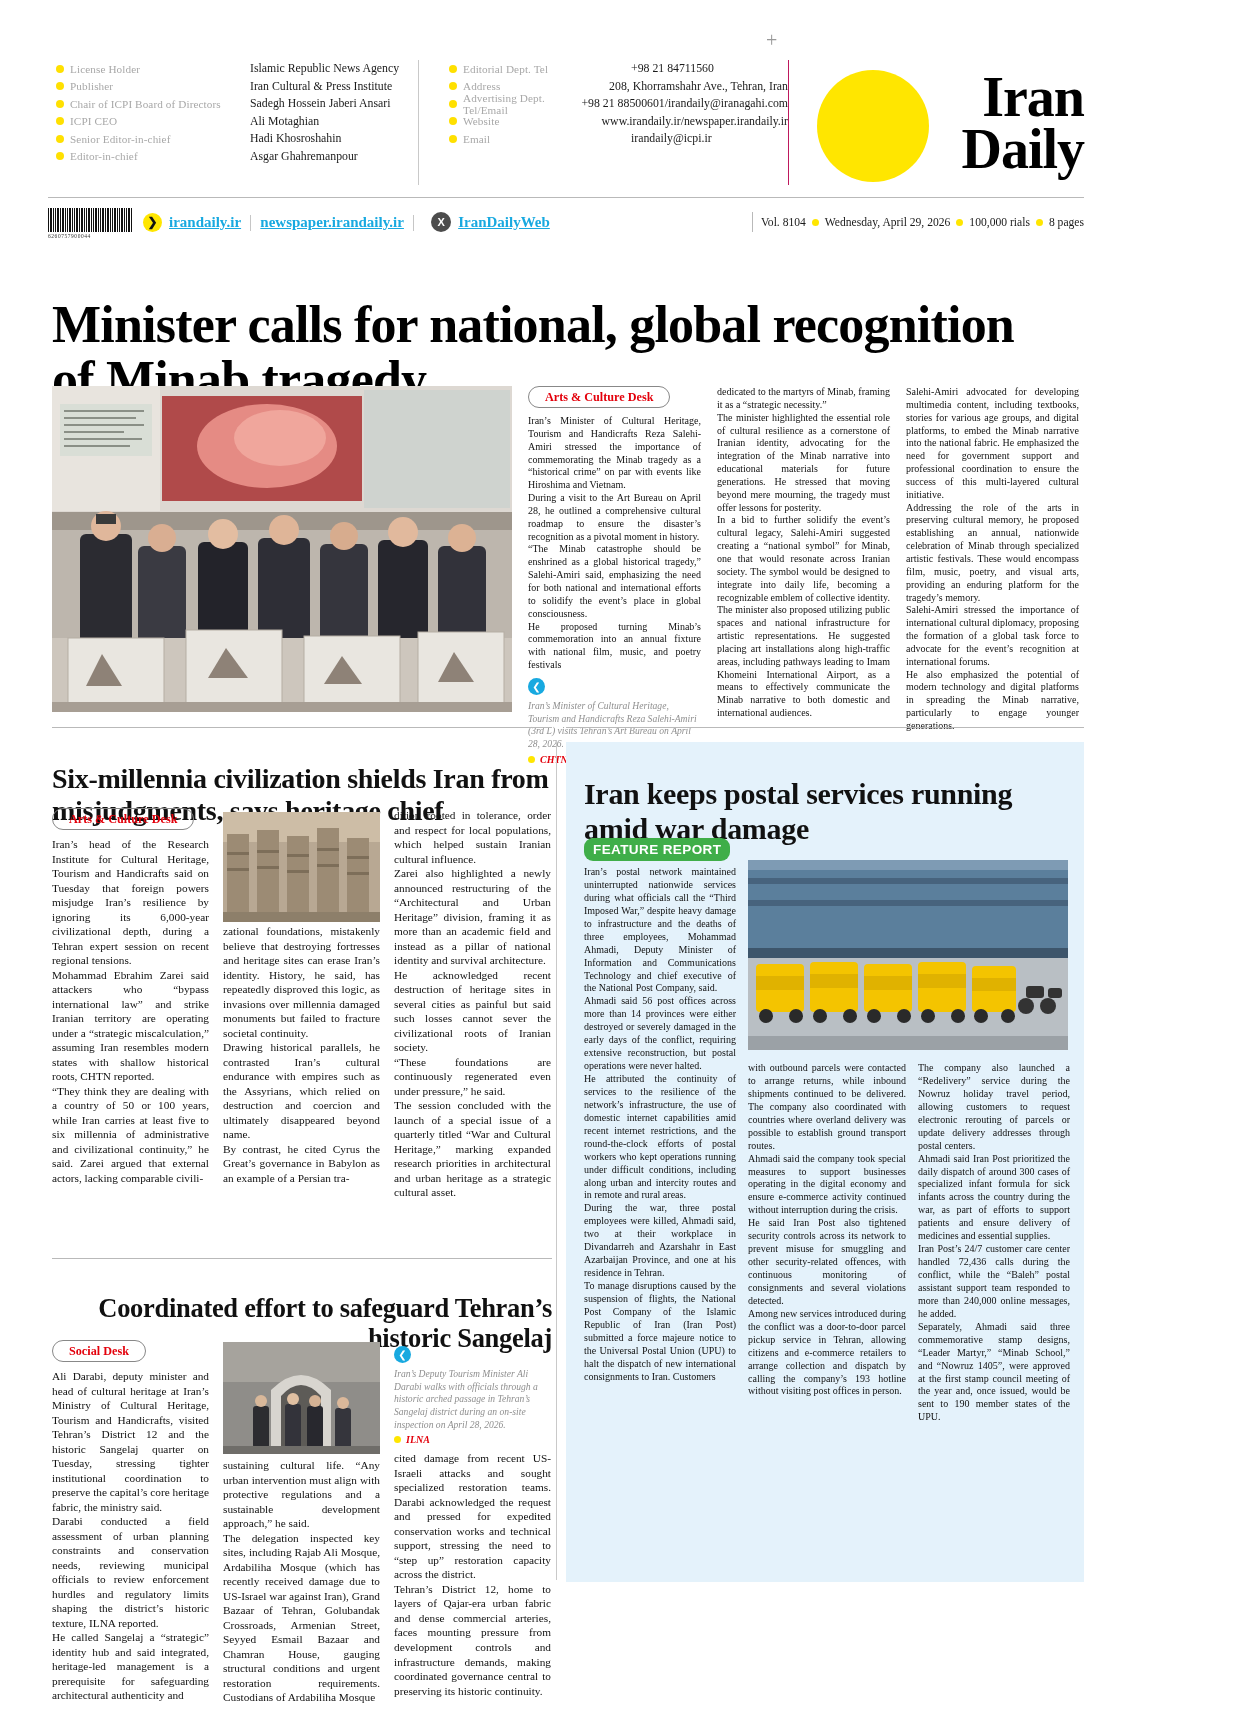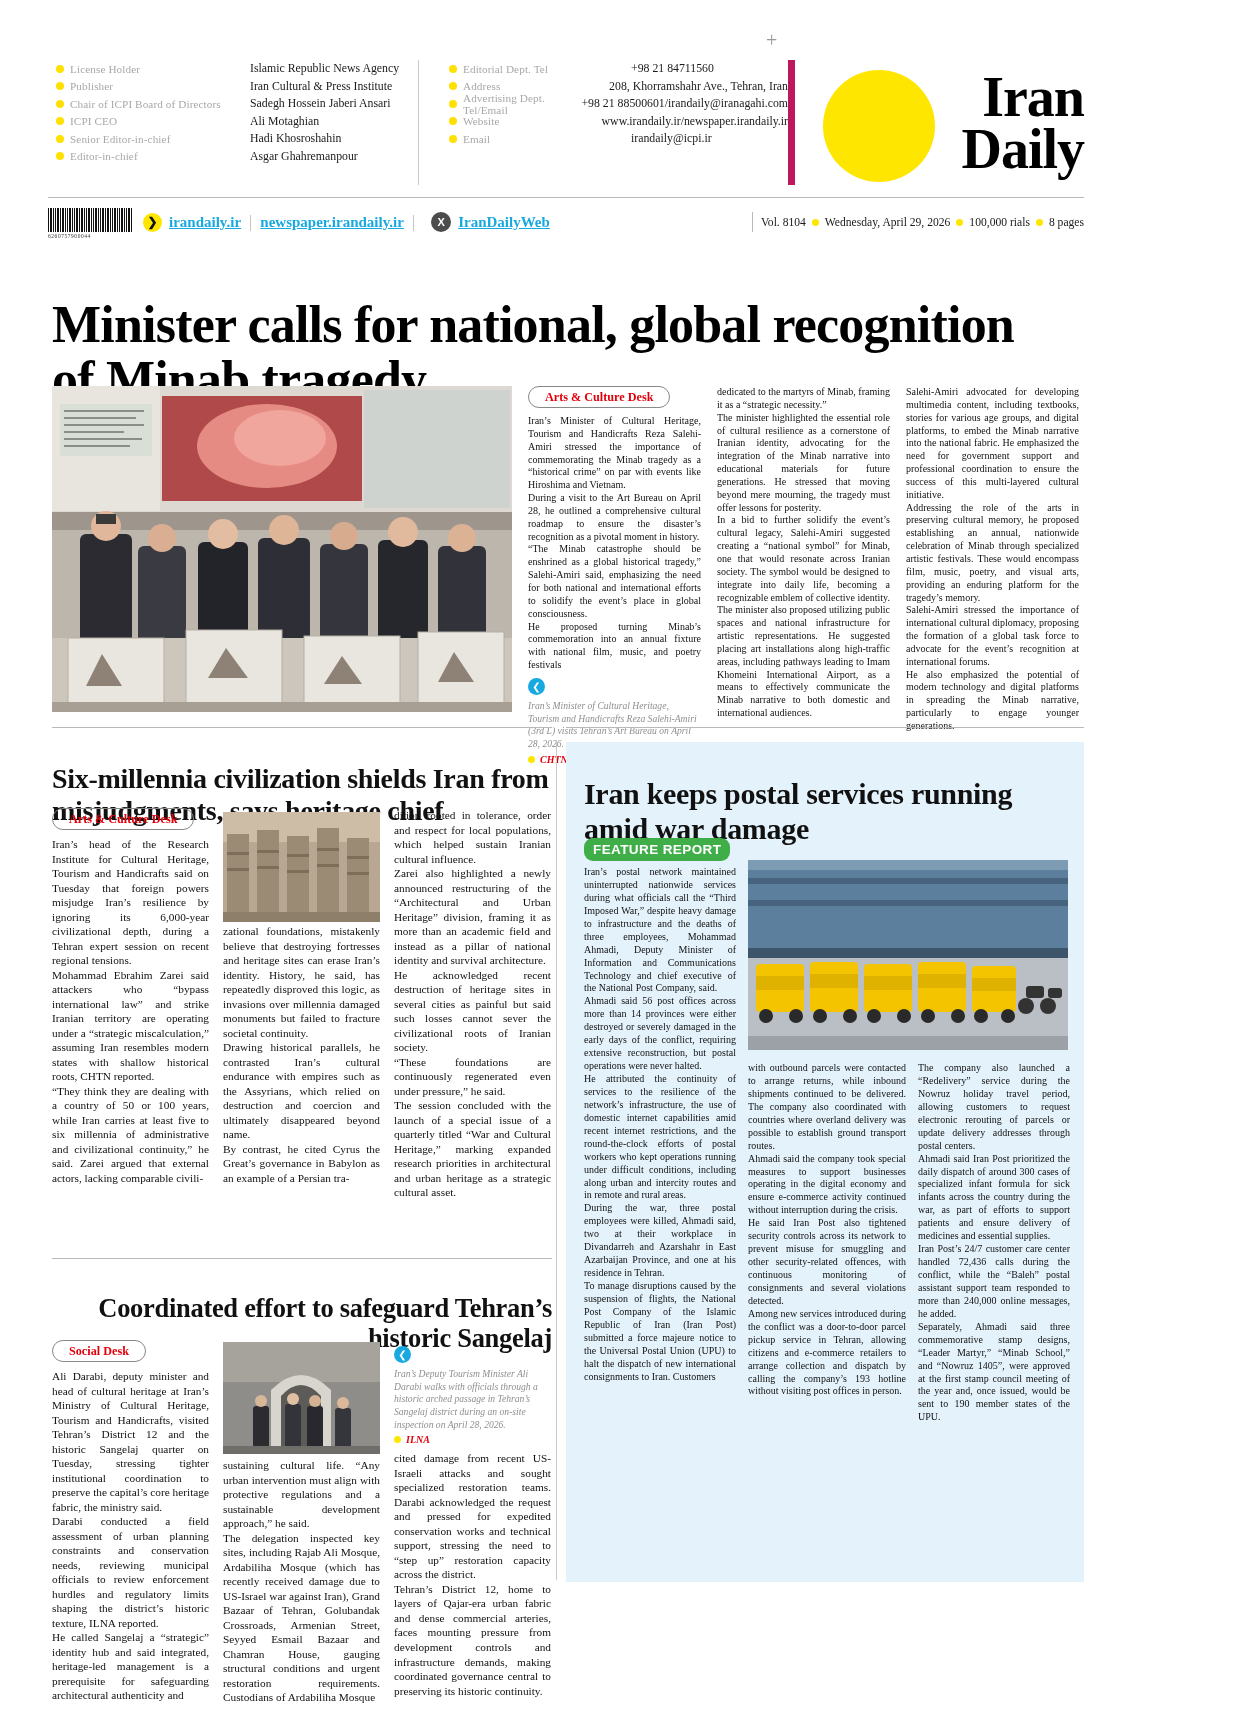--- a/index.html
+++ b/index.html
@@ -15,21 +15,21 @@
   .page { position:absolute; left:0; top:0; width:1250px; height:1734px; }
 
   
   .cropmark { position:absolute; color:#999; font-size:20px; line-height:1; }
 
   
   .masthead { position:absolute; left:48px; top:60px; width:1036px; height:125px; display:flex; }
   .mh-col { position:relative; }
   .mh-col.left { width:370px; padding-left:8px; }
   .mh-col.mid  { width:370px; padding-left:30px; border-left:1px solid #c9c9c9; }
-  .mh-col.logo { flex:1; border-left:7px solid #be185d; position:relative; }
+  .mh-col.logo { flex:1; border-left:1px solid #be185d; position:relative; }
   .mh-row { display:flex; align-items:center; height:17.5px; }
   .mh-dot { width:8px; height:8px; border-radius:50%; background:#ffe000; display:inline-block; margin-right:6px; flex:none; }
   .mh-label { color:#a8a8a8; font-size:11.2px; font-family:"Liberation Serif",serif; letter-spacing:.1px; }
   .mh-col.left .mh-label { width:180px; }
   .mh-col.mid  .mh-label { width:168px; }
   .mh-value { color:#1a1a1a; font-size:11.8px; font-family:"Liberation Serif",serif; white-space:nowrap; }
 
   .logo-dot { position:absolute; left:28px; top:10px; width:112px; height:112px; border-radius:50%; background:#FFE600; }
   .logo-text { position:absolute; right:0px; top:12px; text-align:right; font-family:"Liberation Serif",serif; font-weight:700; color:#000; line-height:.92; }
   .logo-text .l1 { font-size:56px; letter-spacing:-1px; }

